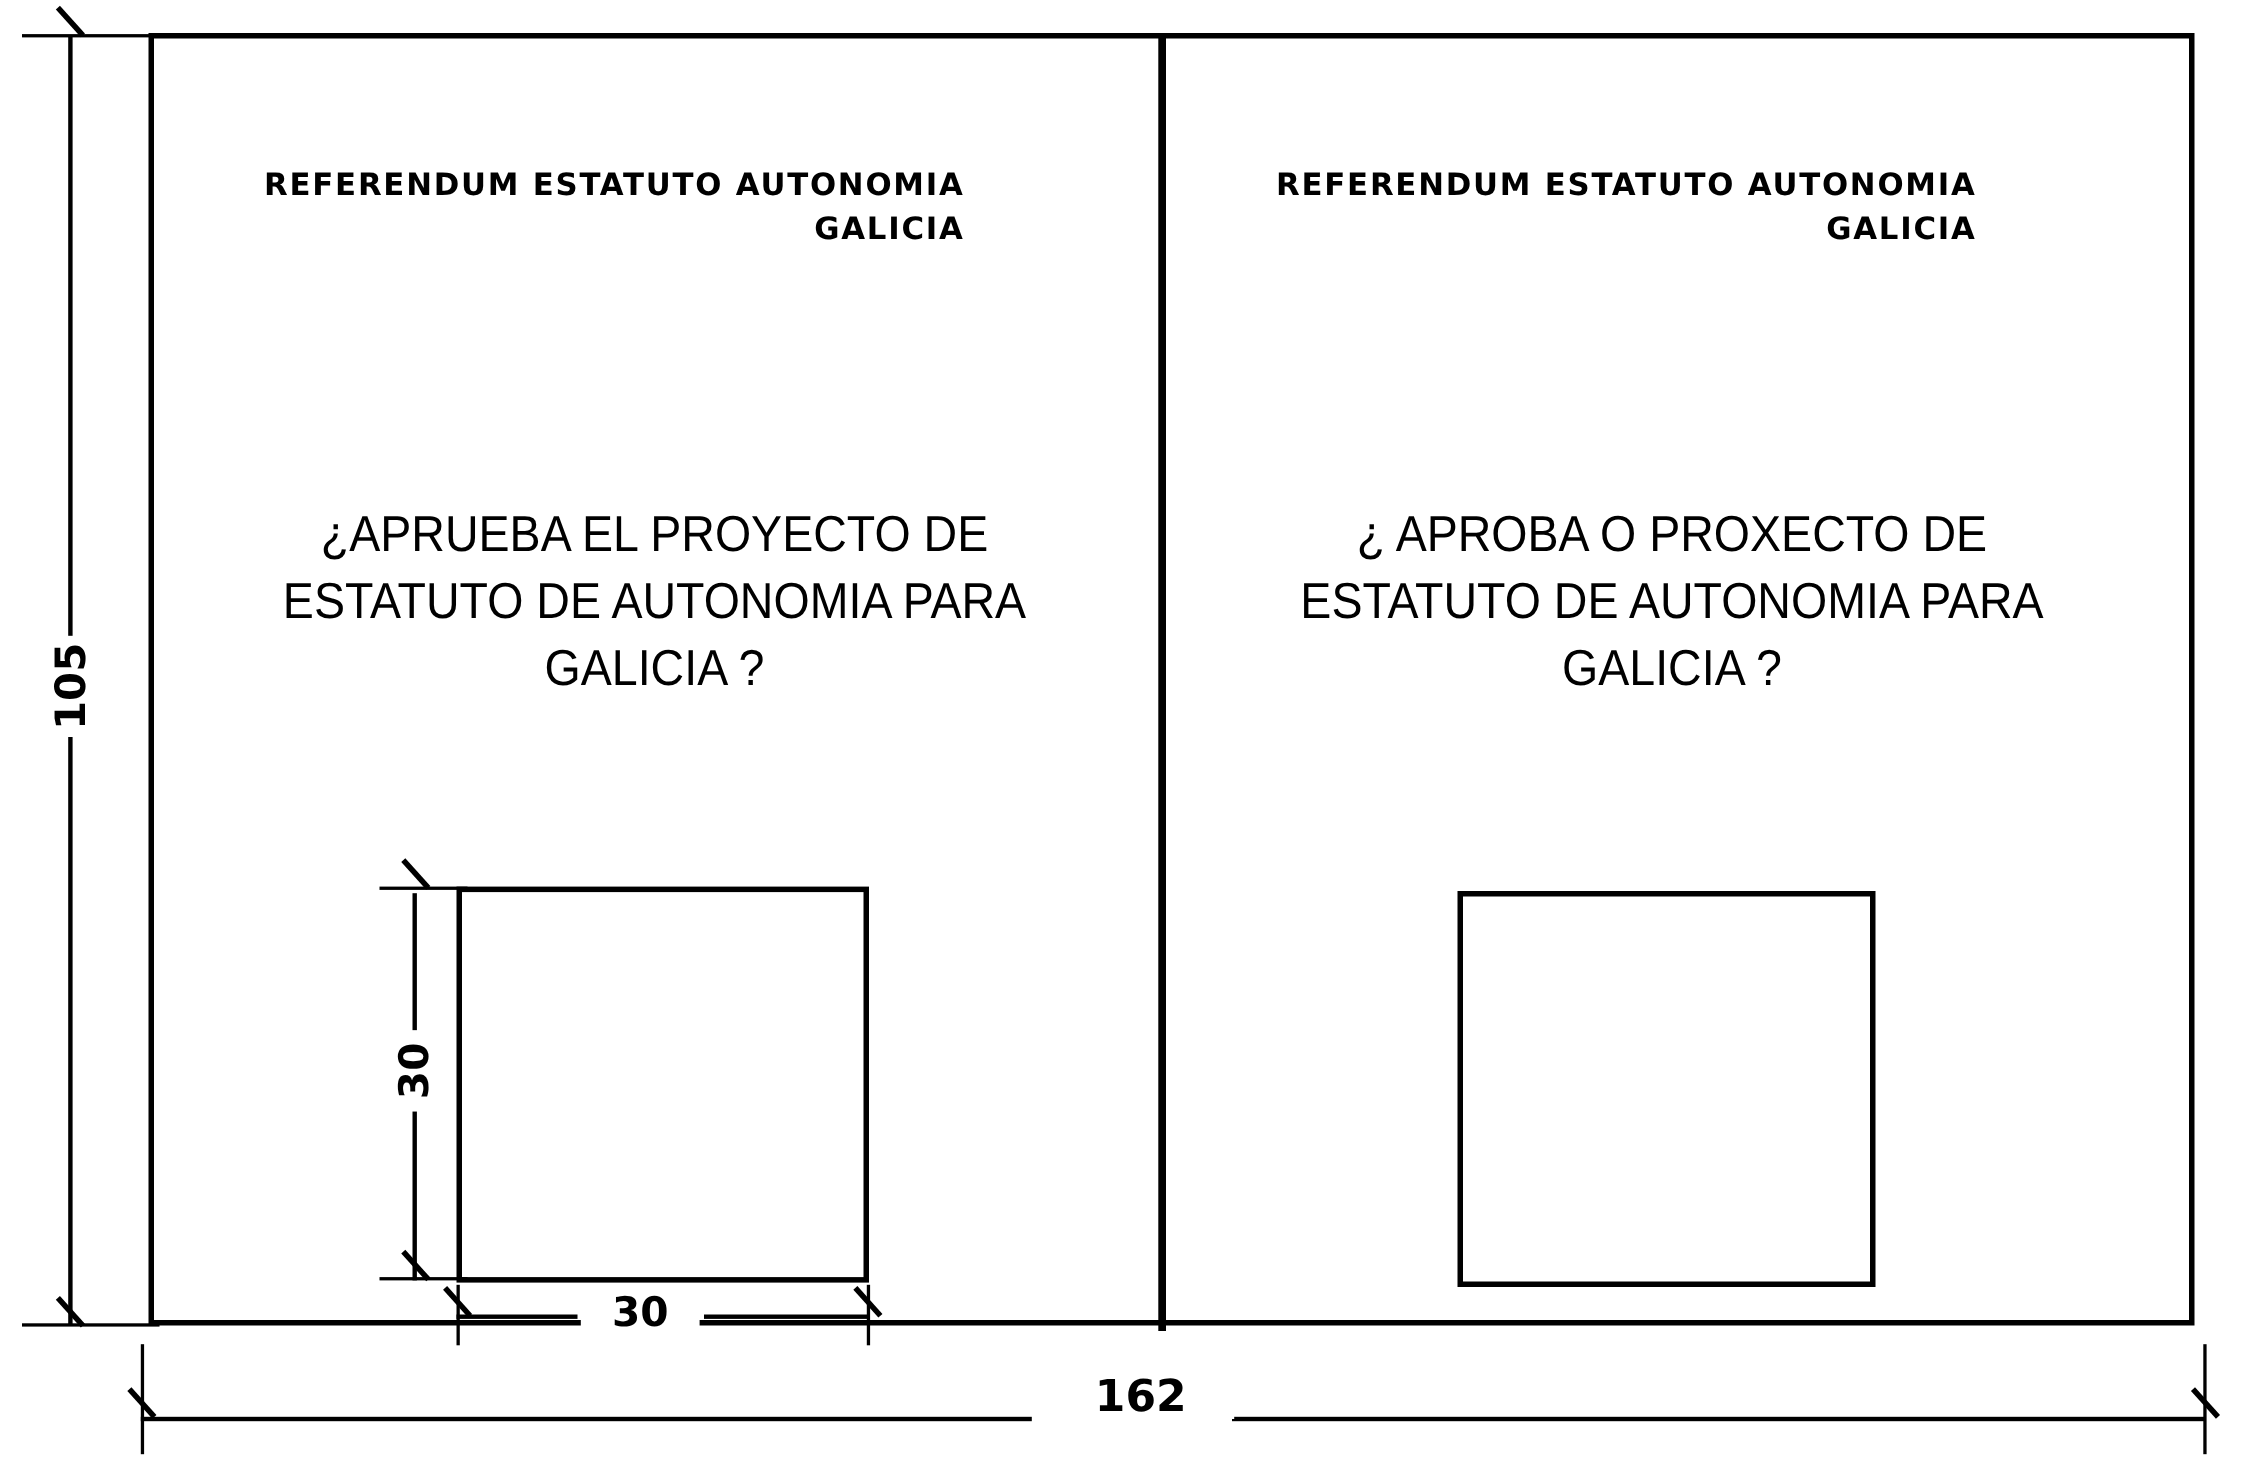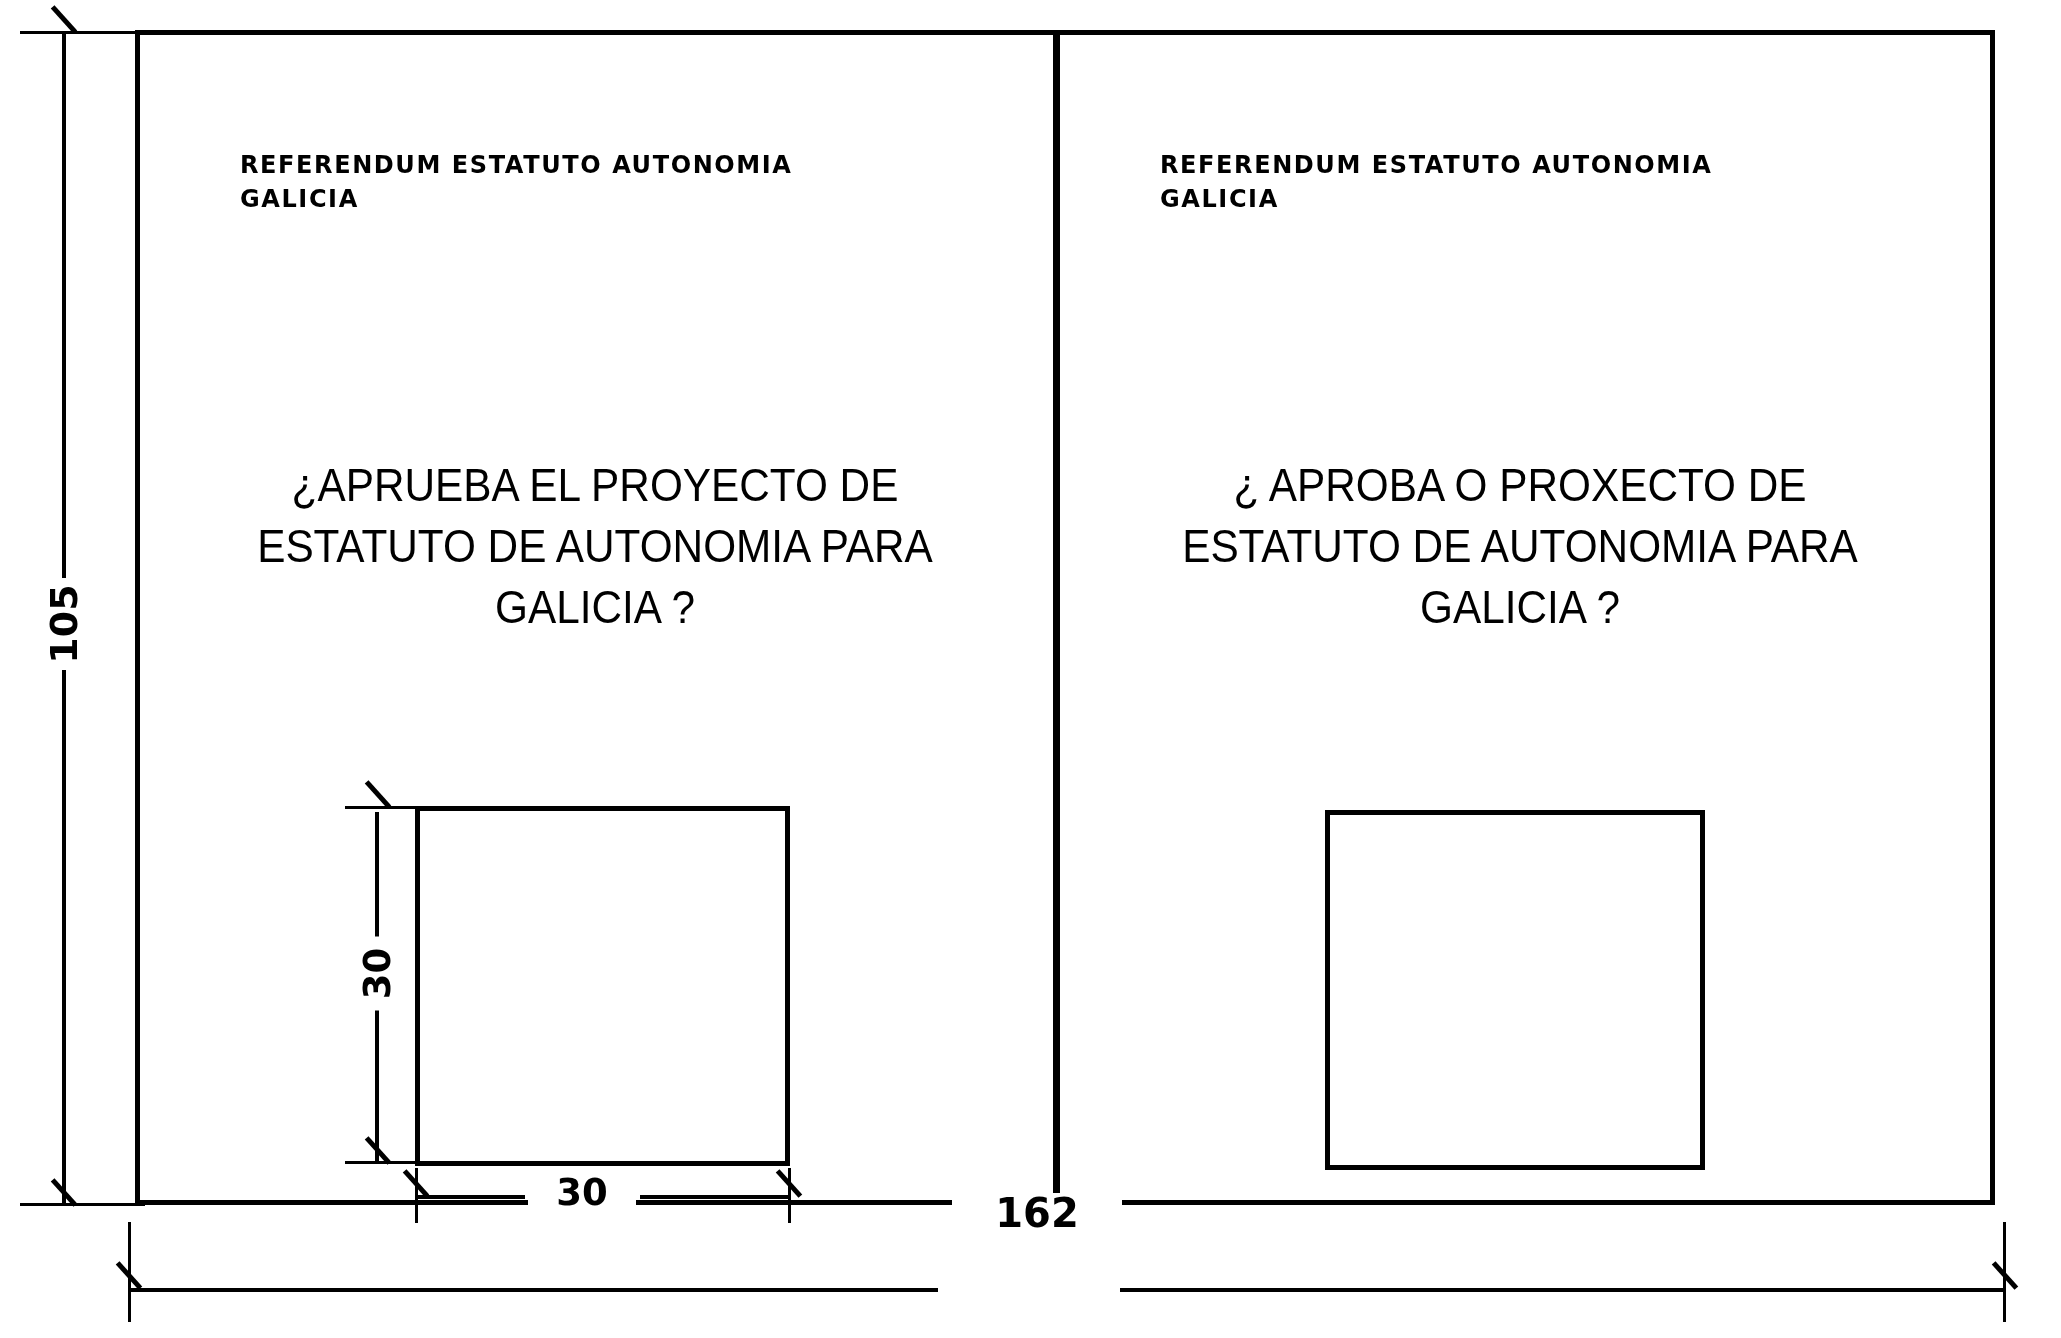--- a/index.html
+++ b/index.html
@@ -58,25 +58,25 @@
     top: 30px;
     height: 1175px;
     box-sizing: border-box;
   }
   .panel-left  { left: 135px;  width: 920px;  }
   .panel-right { left: 1060px; width: 935px;  }
 
   .hdr {
     position: absolute;
     font-weight: bold;
-    font-size: 24px;
+    font-size: 28px;
     letter-spacing: 1.6px;
     line-height: 1.42;
     white-space: pre-line;
-    text-align: left;
+    text-align: right;
     font-family: "DejaVu Sans", sans-serif;
   }
   .panel-left  .hdr { left: 105px; top: 118px; }
   .panel-right .hdr { left: 100px; top: 118px; }
 
   .question {
     position: absolute;
     font-size: 46px;
     font-weight: 500;
     line-height: 1.33;
@@ -130,21 +130,21 @@
   .dim105-ext-bottom { left: 20px;  top: 1203px; width: 125px; height: 3px; }
   .dim105-label {
     left: 18px; top: 605px; width: 92px; font-size: 38px;
   }
 
   
   .dim162-line-l { left: 128px;  top: 1288px; width: 810px;  height: 4px; }
   .dim162-line-r { left: 1120px; top: 1288px; width: 885px;  height: 4px; }
   .dim162-ext-l  { left: 128px;  top: 1222px; height: 100px; width: 3px;  }
   .dim162-ext-r  { left: 2003px; top: 1222px; height: 100px; width: 3px;  }
-  .dim162-label  { left: 952px;  top: 1193px; width: 170px; font-size: 40px; }
+  .dim162-label  { left: 952px;  top: 1250px; width: 170px; font-size: 40px; }
 
   
   .dim30v-line { left: 375px; top: 812px; width: 4px; height: 352px; }
   .dim30v-ext-top    { left: 345px; top: 806px;  width: 80px; height: 3px; }
   .dim30v-ext-bottom { left: 345px; top: 1161px; width: 80px; height: 3px; }
   .dim30v-label { left: 340px; top: 955px; width: 74px; font-size: 37px; }
 
   
   .dim30h-line-l { left: 415px; top: 1195px; width: 110px; height: 4px; }
   .dim30h-line-r { left: 640px; top: 1195px; width: 150px; height: 4px; }

